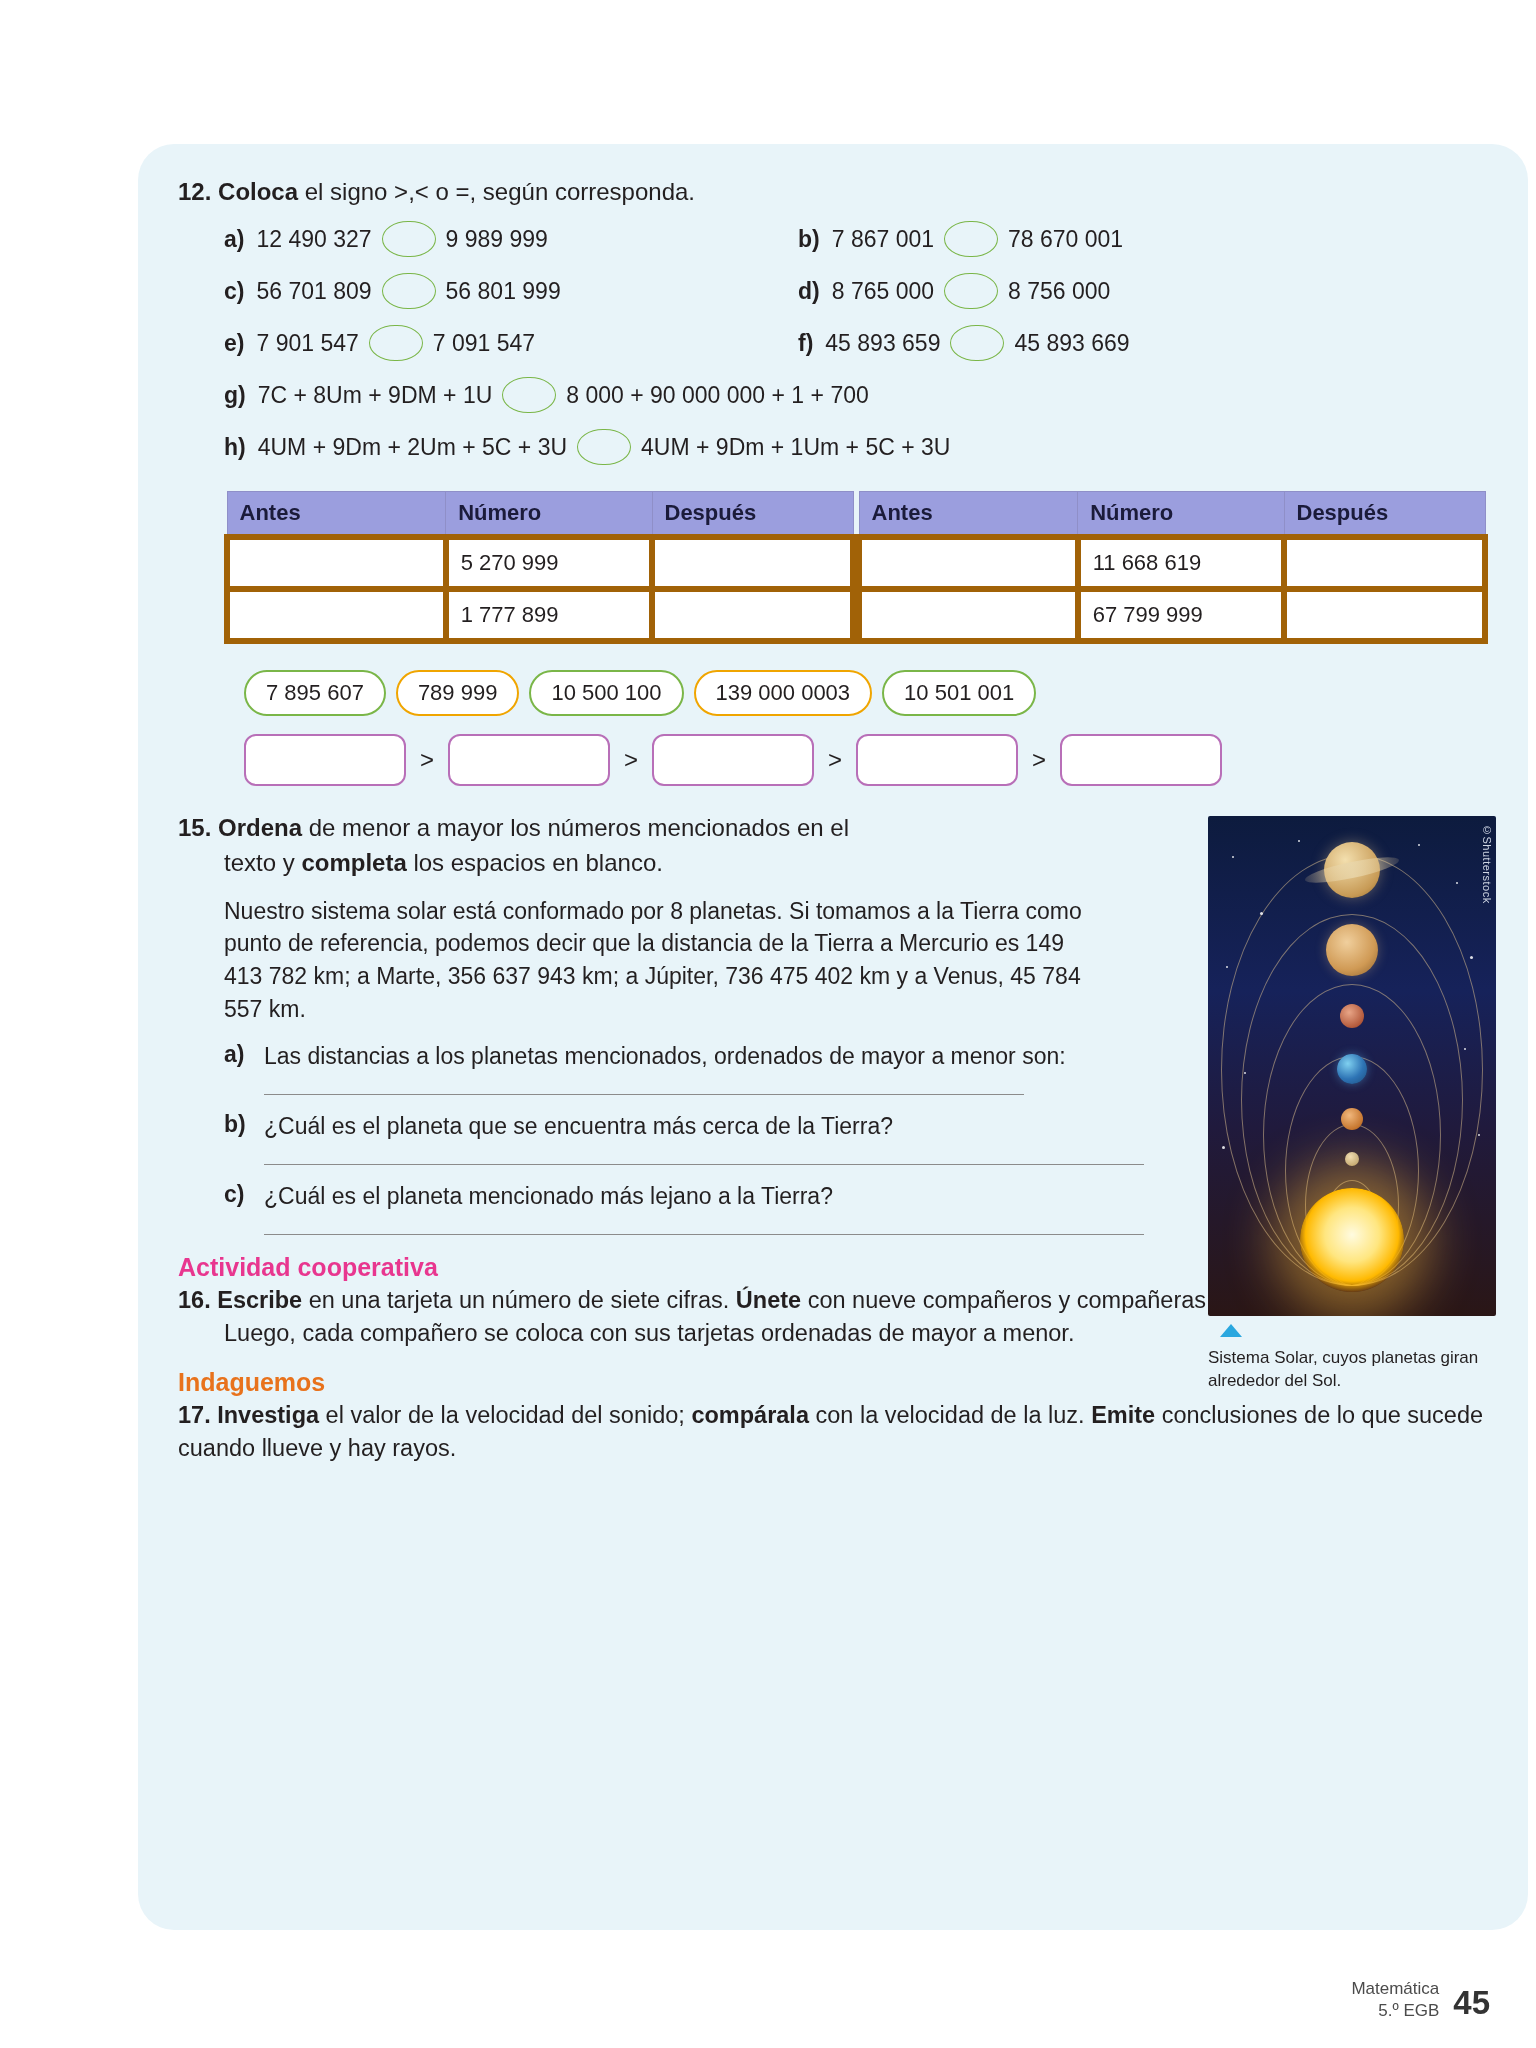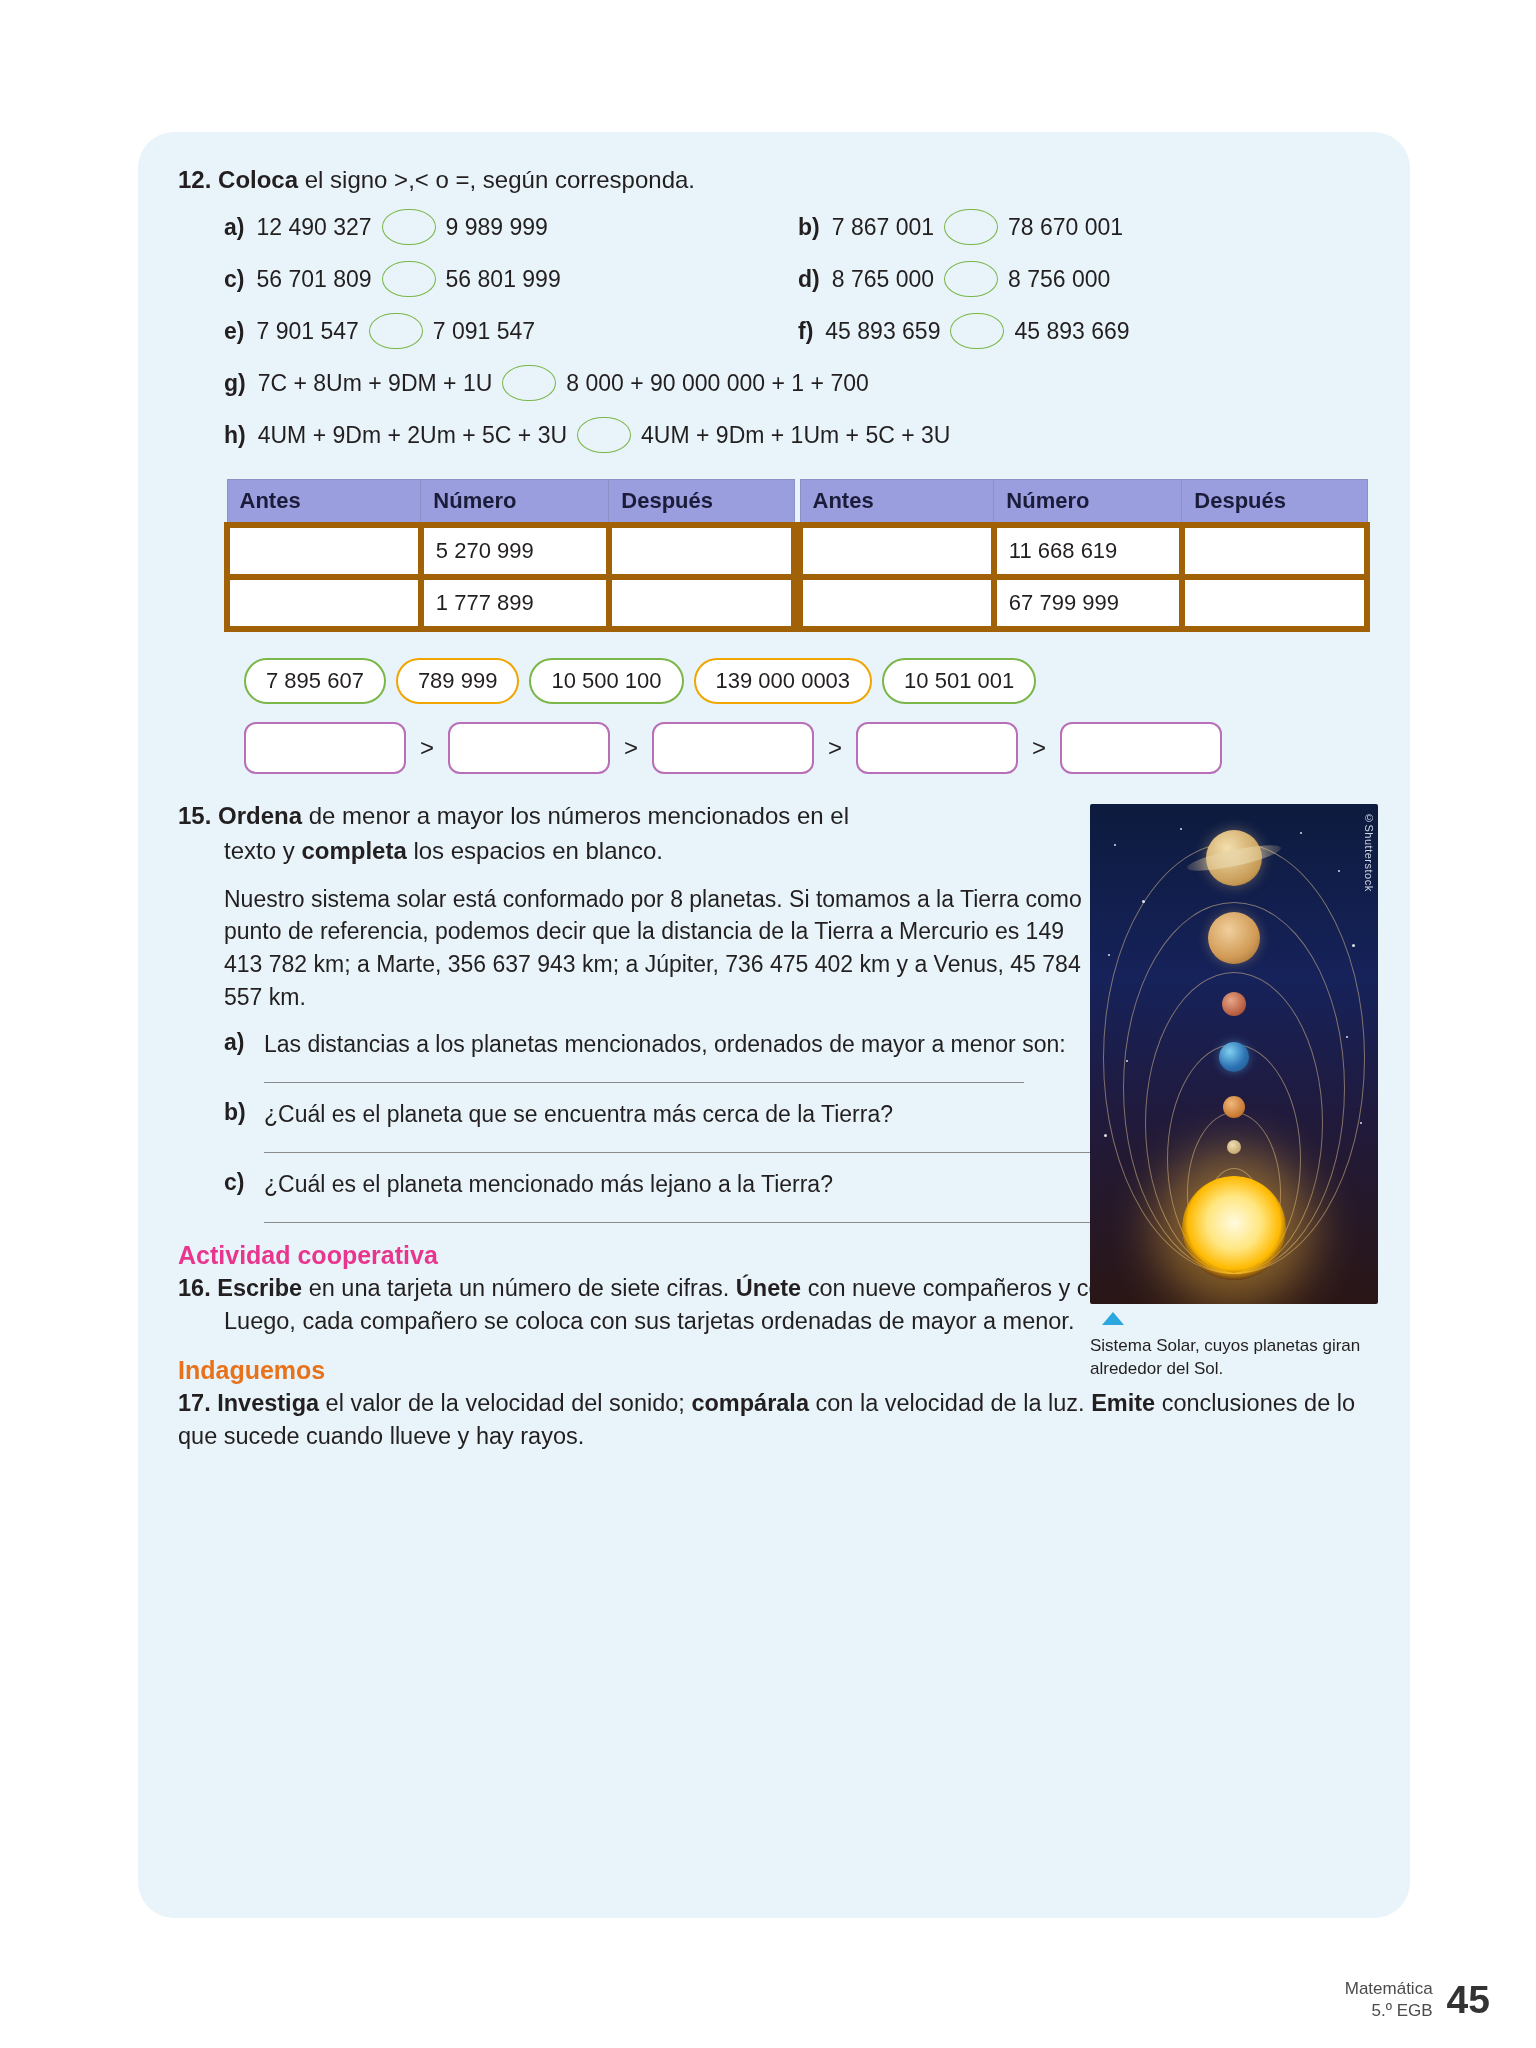--- a/index.html
+++ b/index.html
@@ -6,22 +6,22 @@
   body{
     width:1536px;height:2048px;
     background:#ffffff;
     font-family:"Liberation Sans", sans-serif;
     color:#231f20;
     position:relative;
     overflow:hidden;
   }
   .page{
     position:absolute;
-    left:138px; top:132px;
-    width:1272px; height:1786px;
+    left:138px; top:144px;
+    width:1390px; height:1786px;
     background:#e8f4f9;
     border-radius:36px 36px 36px 36px;
   }
   .content{
     position:absolute;
     left:0; top:0; right:0; bottom:0;
     padding:28px 40px 0 40px;
     box-sizing:border-box;
   }
   
@@ -149,21 +149,21 @@
   .p16 .cont{ display:block; margin-left:46px;}
   .p17{ font-size:23.5px; line-height:1.4; margin:2px 0 0 0;}
 
   
   .footer{
     position:absolute;
     right:46px; bottom:26px;
     display:flex; align-items:flex-end; gap:14px;
   }
   .f-lines{ text-align:right; font-size:17px; line-height:1.3; color:#4b4b4b;}
-  .f-page{ font-size:39px; font-weight:bold; color:#333; }
+  .f-page{ font-size:33px; font-weight:bold; color:#333; }
 </style>
 </head>
 <body>
 
 <div class="page">
   <div class="content">
 
     <div id="ex12">
       <p class="q">
         <span class="qnum">12.</span>

